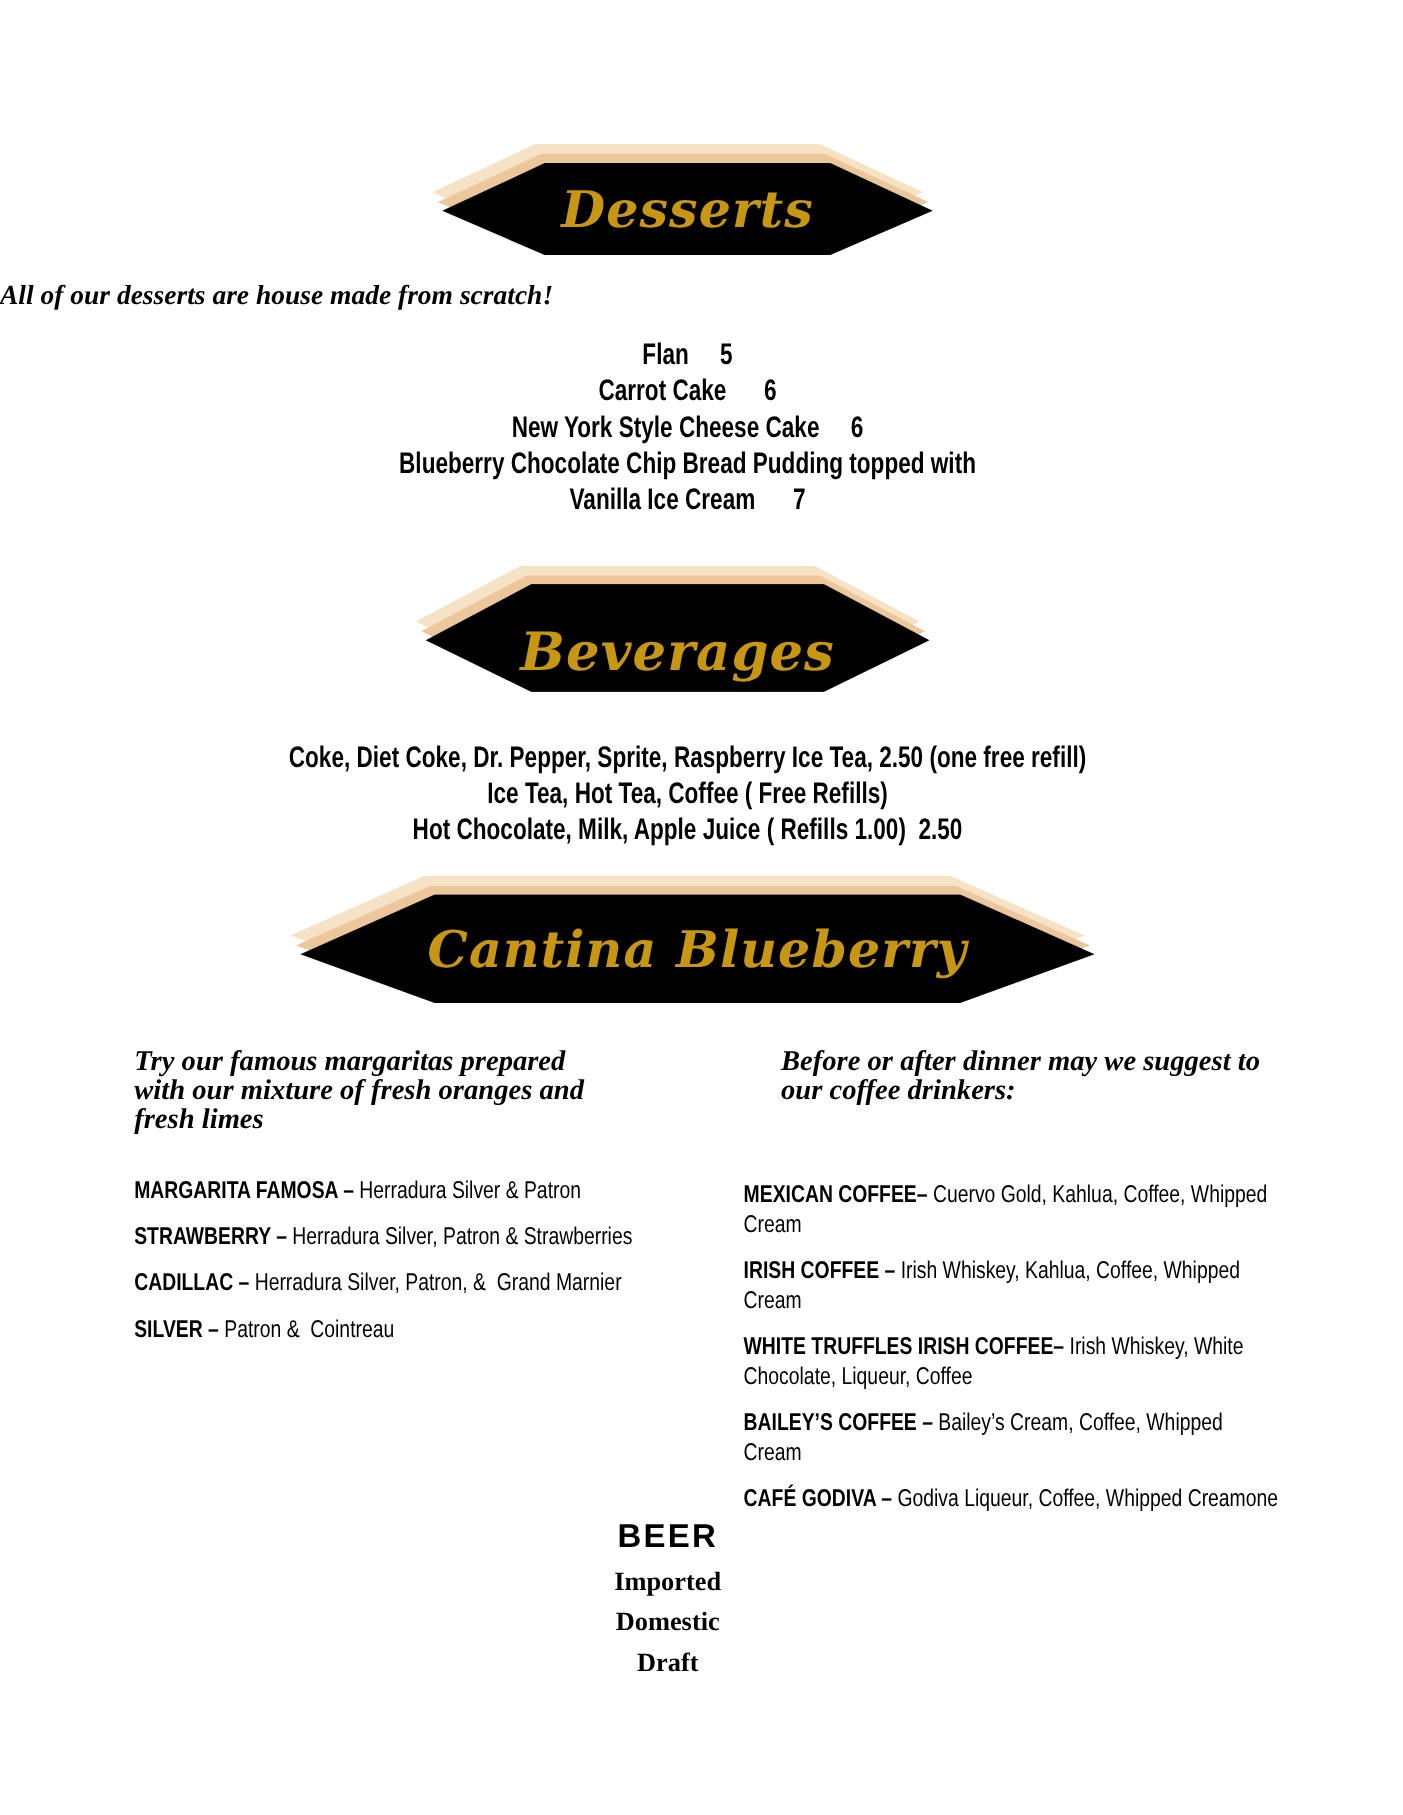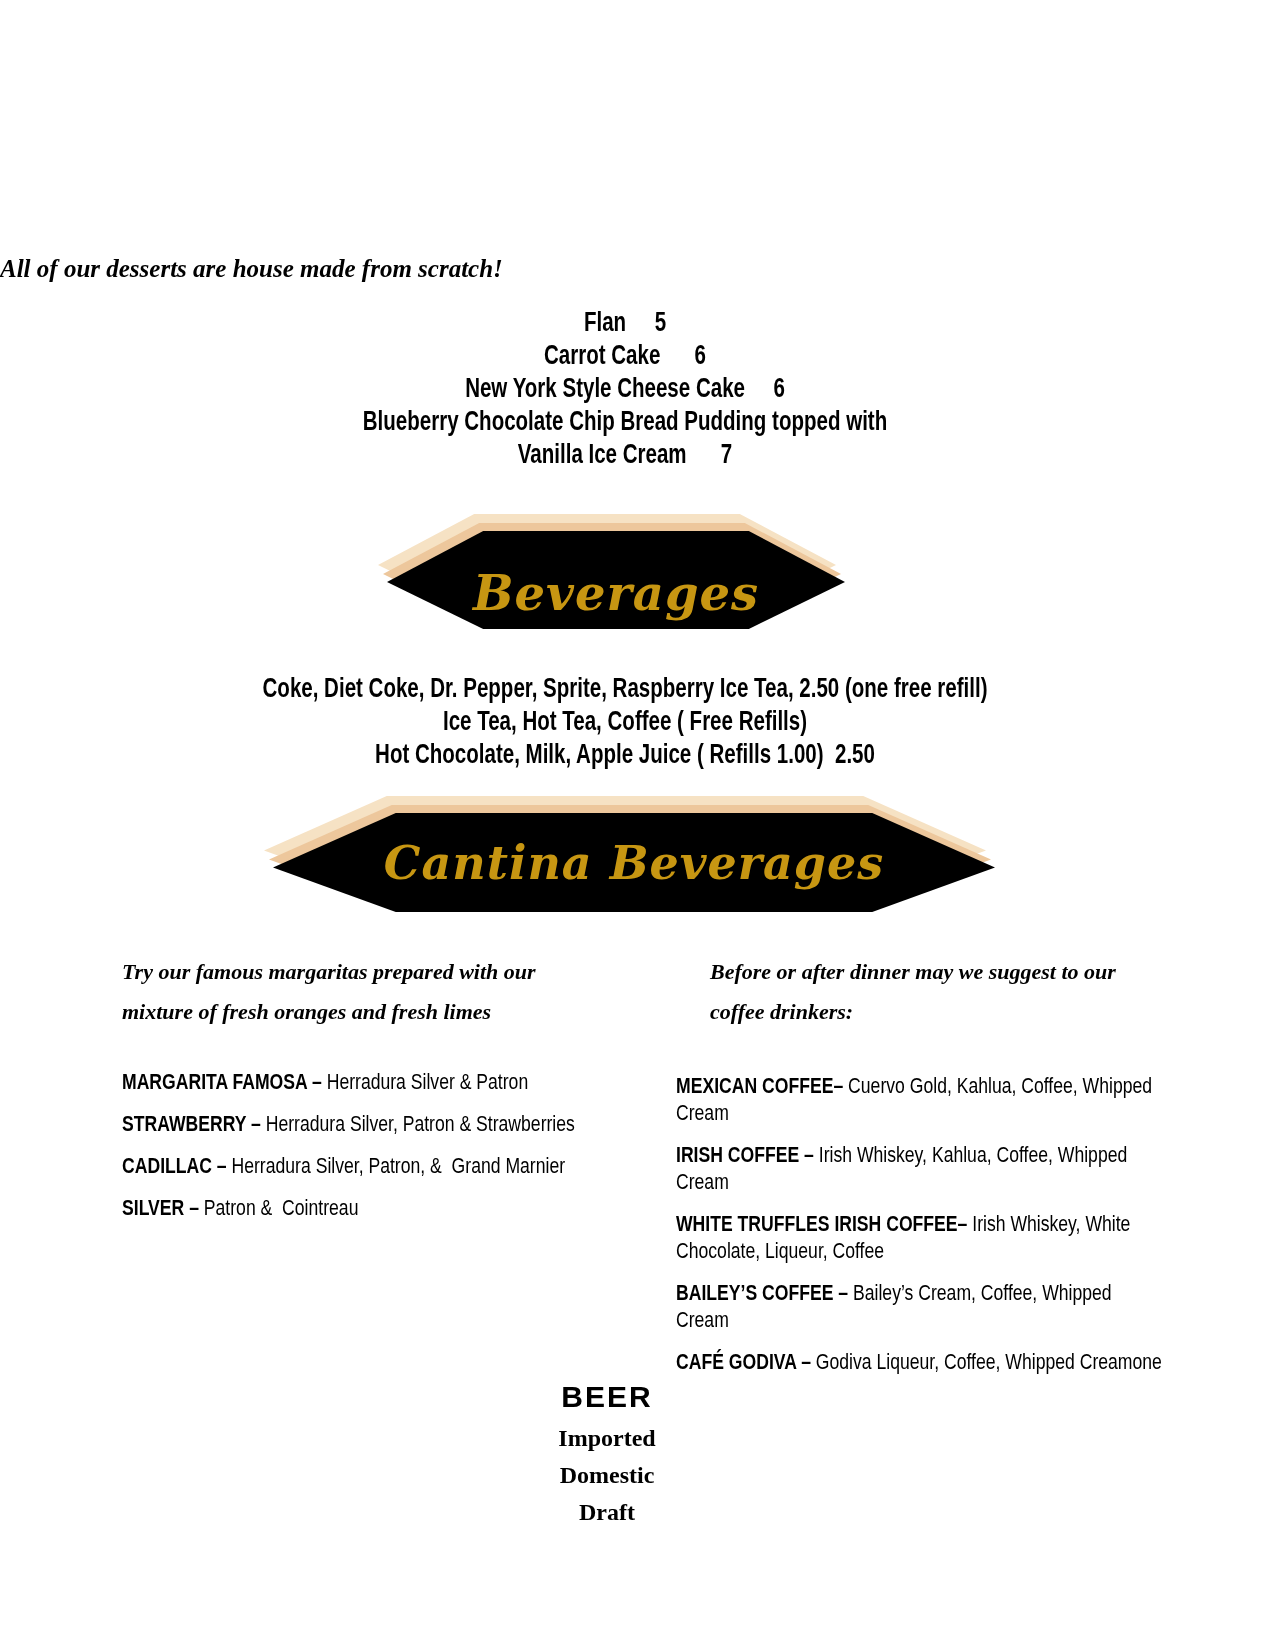--- a/index.html
+++ b/index.html
@@ -39,21 +39,21 @@
     font-family:"Liberation Sans", sans-serif; font-weight:bold; color:#000;
     white-space:pre-wrap;
   }
   .center-list {
     position:absolute; left:0; width:1250px; text-align:center;
     transform:scaleX(0.76); transform-origin:center top;
   }
   .center-list .mline { font-size:27px; line-height:33px; }
 
   
-  .col-intro { position:absolute; top:952px; font-size:22px; line-height:40px;font-family:Liberation Serif, serif; }
+  .col-intro { position:absolute; top:952px; font-size:26px; line-height:26px;font-family:Liberation Serif, serif; }
   .intro-left  { left:122px; width:440px; }
   .intro-right { left:676px; width:445px;margin-left:34px; }
 
   .item-list {
     position:absolute; width:612px;
     transform:scaleX(0.8); transform-origin:left top;
   }
   .items-left  { left:122px; top:1068px; }
   .items-right { left:676px; top:1072px; }
   .menu-item { font-size:22px; line-height:27px; margin-bottom:15px; white-space:pre-wrap; }
@@ -69,20 +69,27 @@
   .beer-option {
     font-family:"Liberation Serif", serif; font-weight:bold; font-size:24px;
     color:#000; line-height:24px; margin-bottom:13px;
   }
 </style>
 </head>
 <body>
 
 <div class="page">
 
+  <div class="banner" style="left:402px; top:148px; width:446px; height:84px;">
+    <div class="hex hex-light"></div>
+    <div class="hex hex-tan"></div>
+    <div class="hex hex-black">
+      <span class="banner-label" style="font-size:46px;">Desserts</span>
+    </div>
+  </div>
 
   <div class="serif-lead subtitle">All of our desserts are house made from scratch!</div>
 
   <div class="center-list" style="top:306px;">
     <div class="cond mline">Flan     5</div>
     <div class="cond mline">Carrot Cake      6</div>
     <div class="cond mline">New York Style Cheese Cake     6</div>
     <div class="cond mline">Blueberry Chocolate Chip Bread Pudding topped with</div>
     <div class="cond mline">Vanilla Ice Cream      7</div>
   </div>
@@ -98,21 +105,21 @@
   <div class="center-list" style="top:672px;">
     <div class="cond mline">Coke, Diet Coke, Dr. Pepper, Sprite, Raspberry Ice Tea, 2.50 (one free refill)</div>
     <div class="cond mline">Ice Tea, Hot Tea, Coffee ( Free Refills)</div>
     <div class="cond mline">Hot Chocolate, Milk, Apple Juice ( Refills 1.00)  2.50</div>
   </div>
 
   <div class="banner banner-wide" style="left:273px; top:813px; width:722px; height:99px;">
     <div class="hex hex-light"></div>
     <div class="hex hex-tan"></div>
     <div class="hex hex-black">
-      <span class="banner-label" style="font-size:46px;">Cantina Beverages</span>
+      <span class="banner-label" style="font-size:46px;">Cantina Blueberry</span>
     </div>
   </div>
 
   <div class="serif-lead col-intro intro-left">Try our famous margaritas prepared with our mixture of fresh oranges and fresh limes</div>
 
   <div class="item-list items-left">
     <div class="cond menu-item"><span class="item-name">MARGARITA FAMOSA –</span><span class="item-desc"> Herradura Silver &amp; Patron</span></div>
     <div class="cond menu-item"><span class="item-name">STRAWBERRY –</span><span class="item-desc"> Herradura Silver, Patron &amp; Strawberries</span></div>
     <div class="cond menu-item"><span class="item-name">CADILLAC –</span><span class="item-desc"> Herradura Silver, Patron, &amp;  Grand Marnier</span></div>
     <div class="cond menu-item"><span class="item-name">SILVER –</span><span class="item-desc"> Patron &amp;  Cointreau</span></div>

